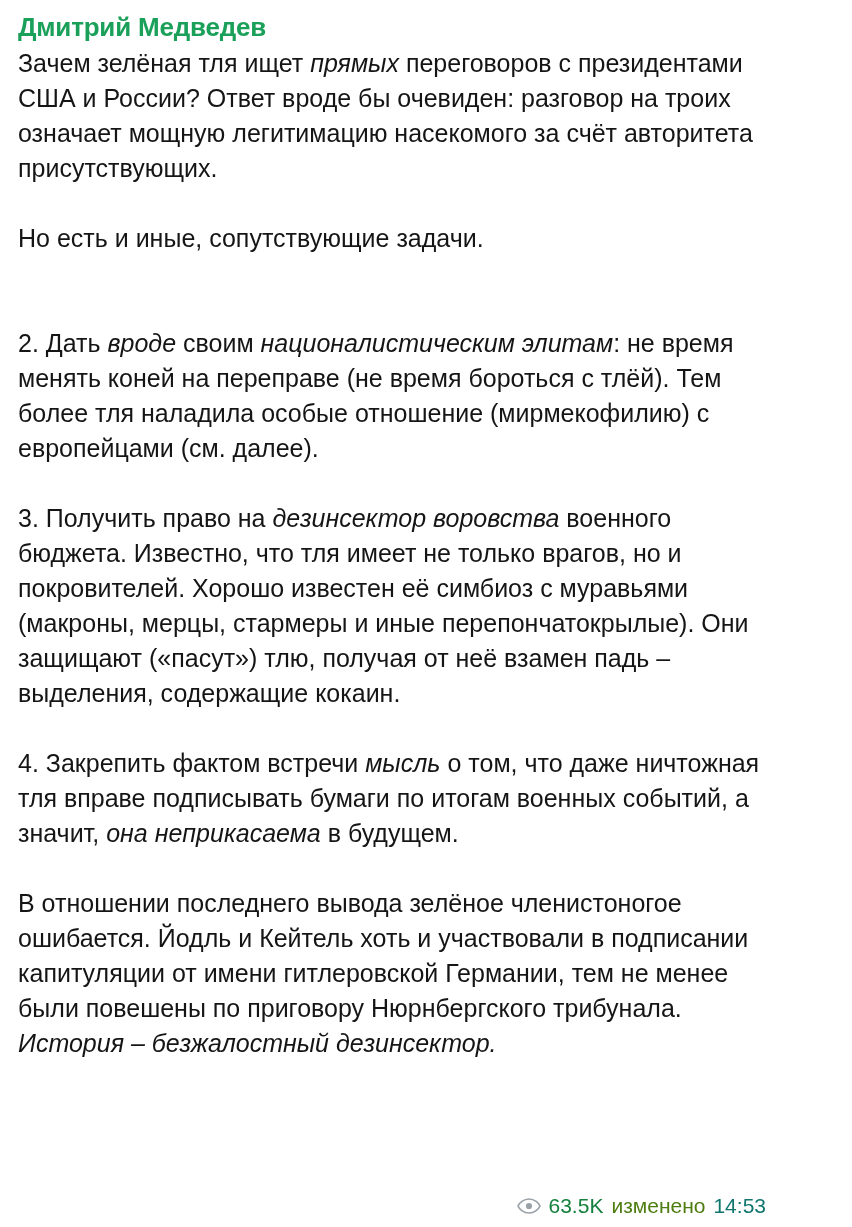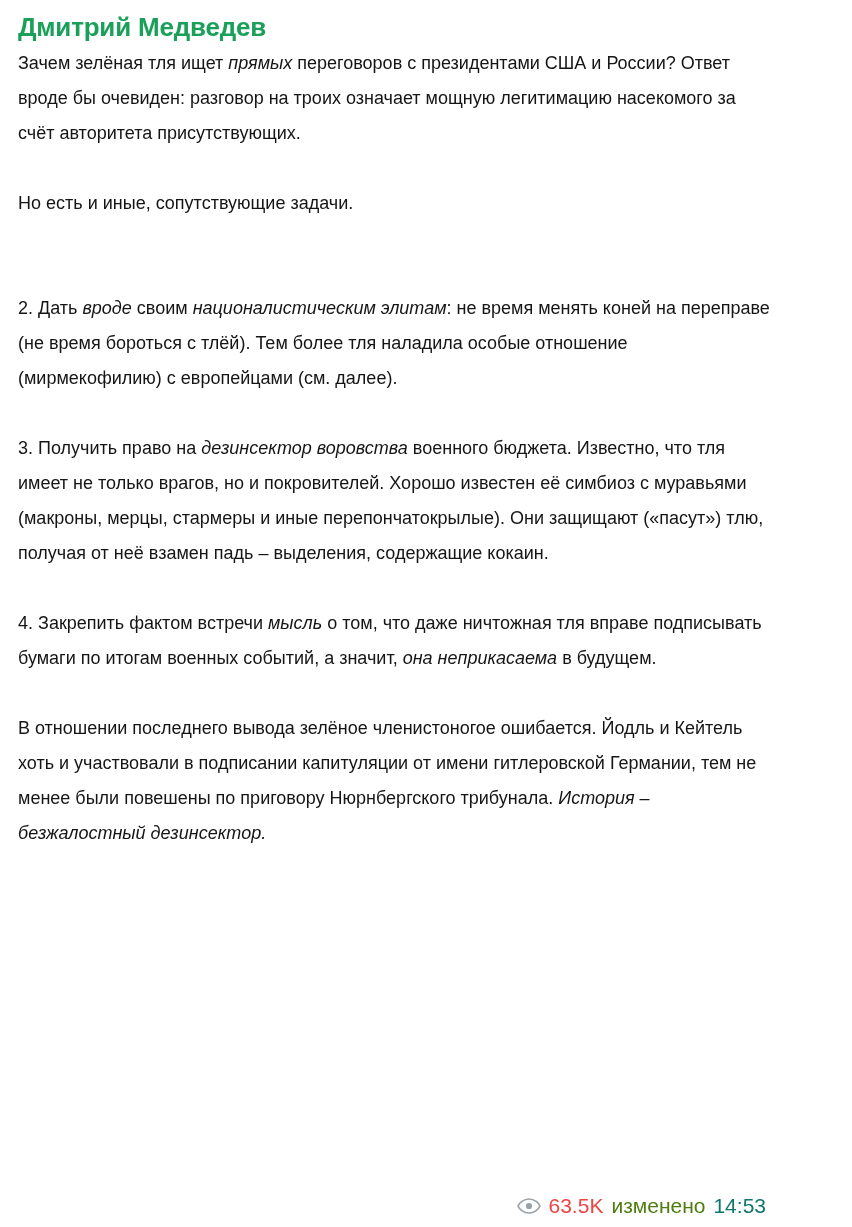--- a/index.html
+++ b/index.html
@@ -23,21 +23,21 @@
   }
   .author {
     font-size: 26px;
     font-weight: bold;
     color: #1ba05a;
     line-height: 34px;
     margin: 0 0 2px 0;
     letter-spacing: -0.2px;
   }
   .body-text {
-    font-size: 18px;
+    font-size: 25px;
     line-height: 35px;
     color: #151515;
     white-space: normal;
   }
   .para {
     margin: 0;
   }
   .spacer {
     height: 35px;
   }
@@ -55,21 +55,21 @@
     font-size: 21px;
     line-height: 26px;
   }
   .eye-icon {
     display: inline-block;
     width: 24px;
     height: 16px;
     position: relative;
   }
   .eye-icon svg { display: block; }
-  .views-count { color: #ef4444; }
+  .views-count { color: #15803d; }
   .edited-label { color: #4d7c0f; }
   .time { color: #0f766e; }
 </style>
 </head>
 <body>
 
 <div class="post">
 
   <div class="author">Дмитрий Медведев</div>
 

